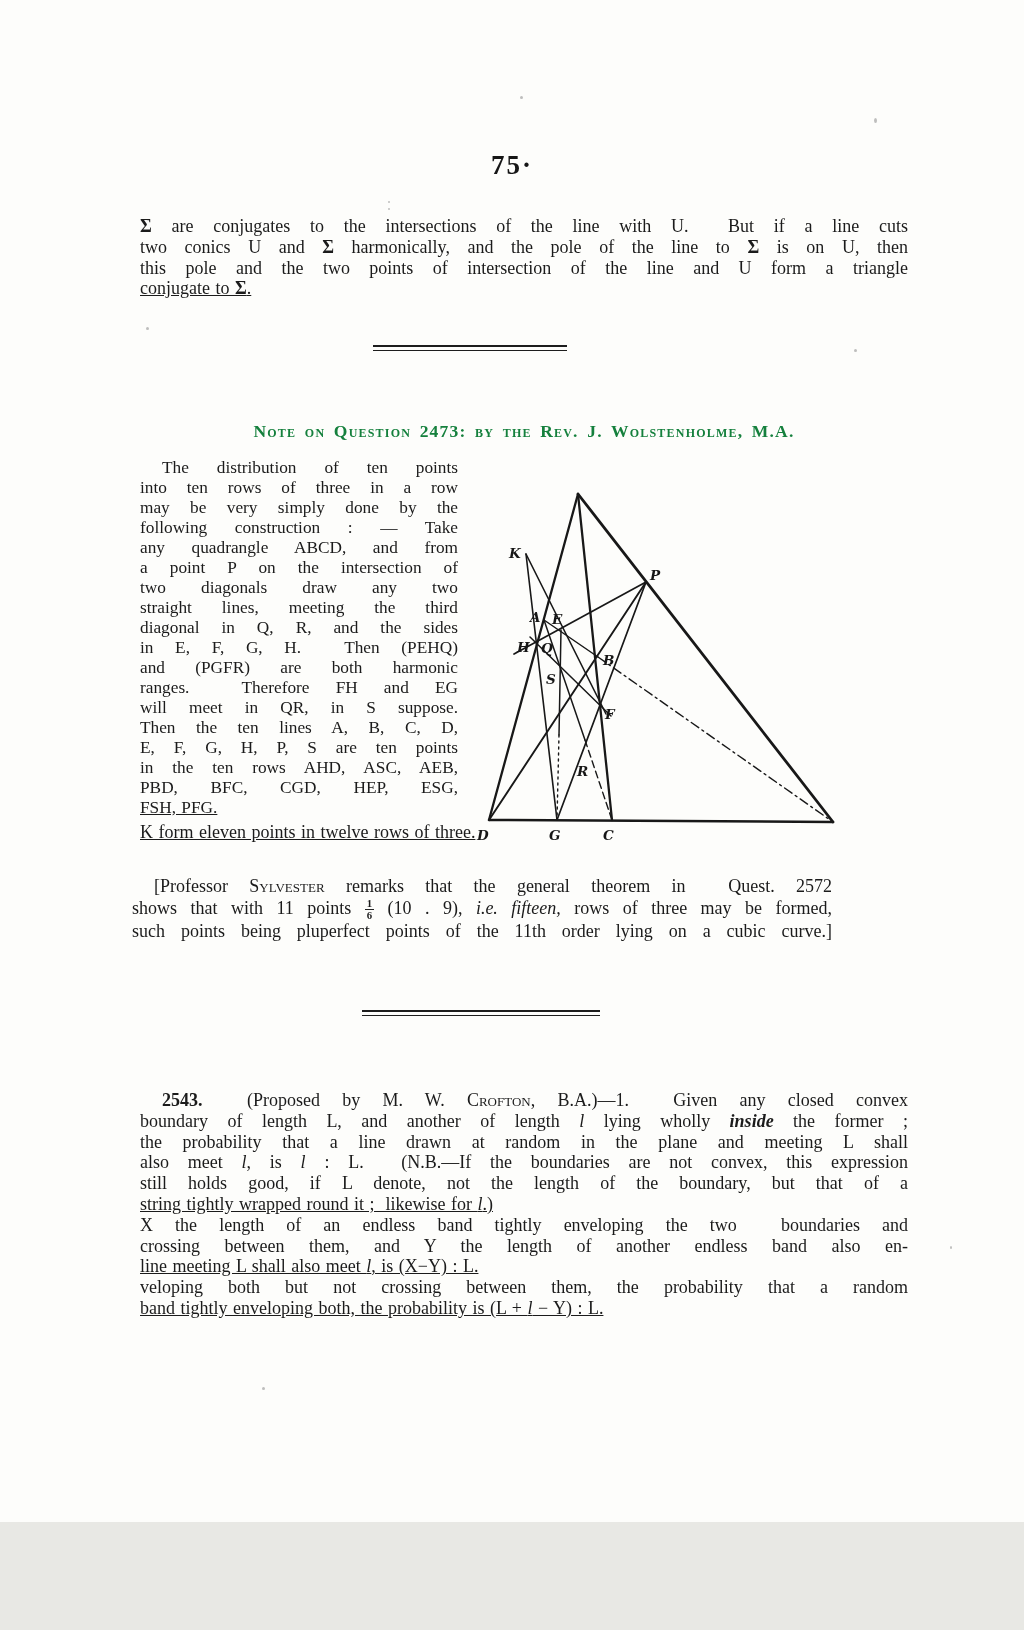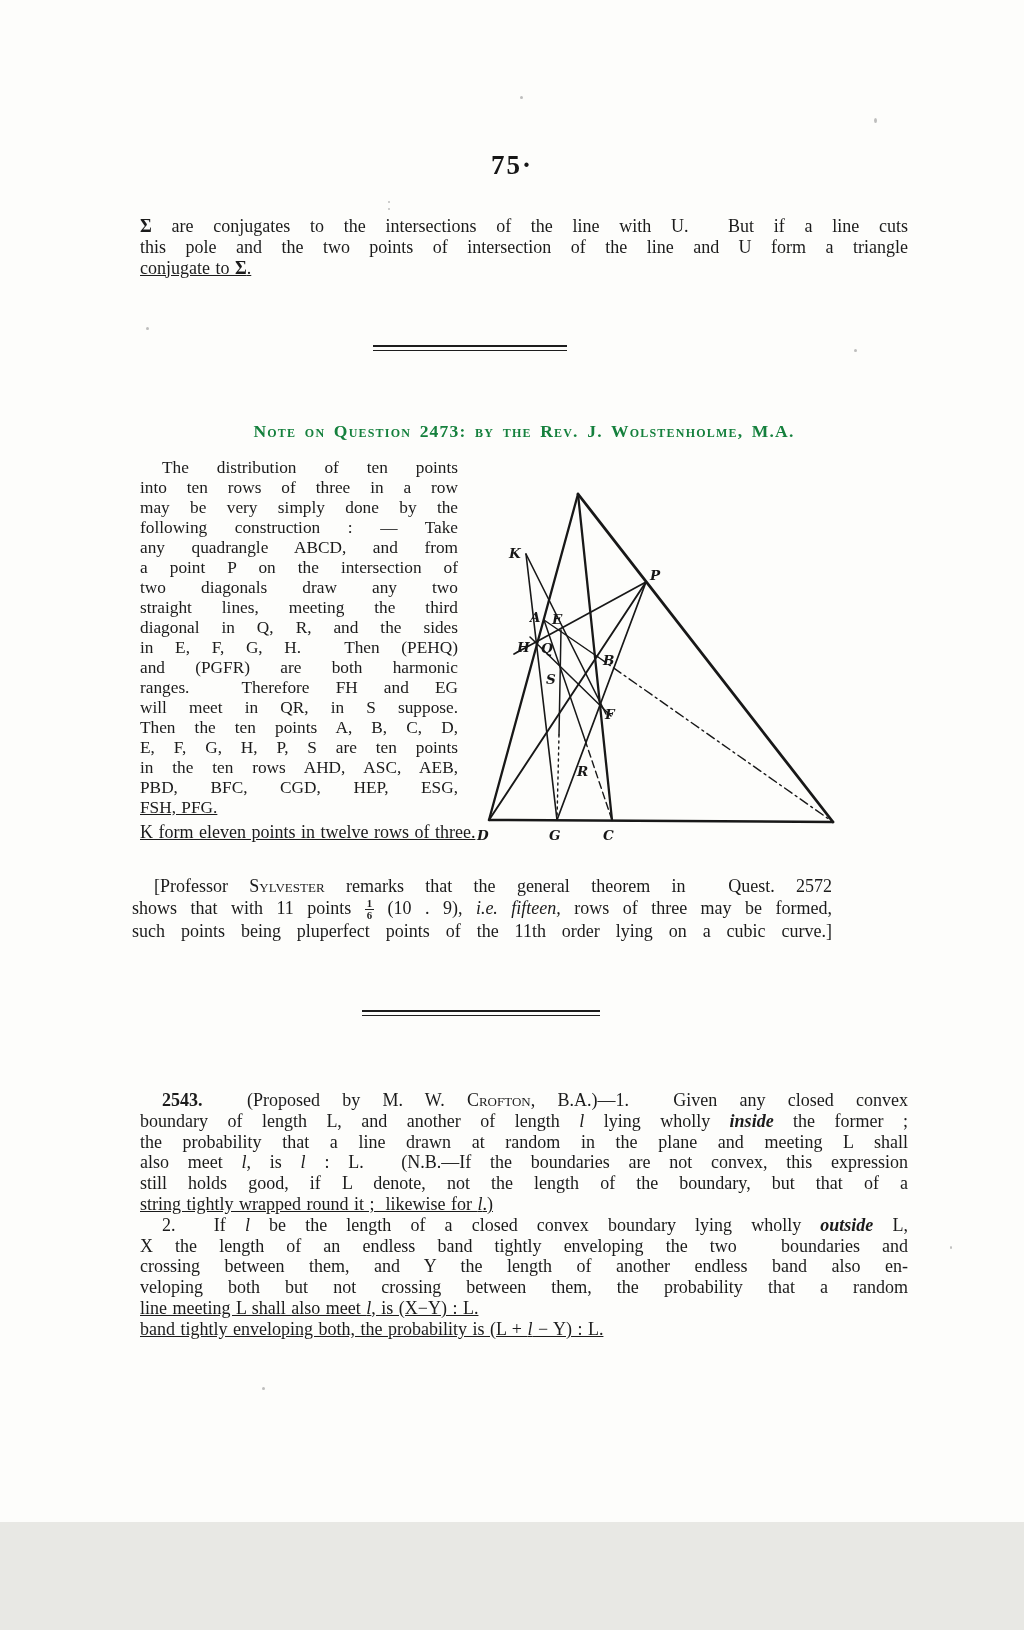--- a/index.html
+++ b/index.html
@@ -41,20 +41,21 @@
 </style>
 </head>
 <body>
 
 <div class="page">
 
   <div class="abs pageno" style="top:150px; left:0;">75·</div>
 
   <div class="abs bodyblock" style="top:216px;">
     <div class="line"><b>Σ</b> are conjugates to the intersections of the line with U.&nbsp; But if a line cuts</div>
+    <div class="line">two conics U and <b>Σ</b> harmonically, and the pole of the line to <b>Σ</b> is on U, then</div>
     <div class="line">this pole and the two points of intersection of the line and U form a triangle</div>
     <div class="line short">conjugate to <b>Σ</b>.</div>
   </div>
 
   <div class="abs rule" style="top:345px; left:373px; width:194px;">
     <div class="r1"></div>
     <div class="r2"></div>
   </div>
 
   <div class="abs heading" style="top:421px;">Note on Question 2473: by the Rev. J. Wolstenholme, M.A.</div>
@@ -66,21 +67,21 @@
     <div class="line">following construction : — Take</div>
     <div class="line">any quadrangle ABCD, and from</div>
     <div class="line">a point P on the intersection of</div>
     <div class="line">two diagonals draw any two</div>
     <div class="line">straight lines, meeting the third</div>
     <div class="line">diagonal in Q, R, and the sides</div>
     <div class="line">in E, F, G, H.&nbsp; Then (PEHQ)</div>
     <div class="line">and (PGFR) are both harmonic</div>
     <div class="line">ranges.&nbsp; Therefore FH and EG</div>
     <div class="line">will meet in QR, in S suppose.</div>
-    <div class="line">Then the ten points A, B, C, D,</div>
+    <div class="line">Then the ten lines A, B, C, D,</div>
     <div class="line">E, F, G, H, P, S are ten points</div>
     <div class="line">in the ten rows AHD, ASC, AEB,</div>
     <div class="line">PBD, BFC, CGD, HEP, ESG,</div>
     <div class="line short">FSH, PFG.</div>
   </div>
 
   <svg id="fig-svg" class="abs" style="top:480px; left:460px;" width="400" height="370" viewBox="460 480 400 370">
       <line x1="489" y1="820" x2="578" y2="494" stroke="#181818" stroke-width="2.3" stroke-linecap="round"></line>
       <line x1="612" y1="820" x2="578" y2="494" stroke="#181818" stroke-width="2.3" stroke-linecap="round"></line>
       <line x1="578" y1="494" x2="833" y2="822" stroke="#181818" stroke-width="2.8" stroke-linecap="round"></line>
@@ -127,25 +128,24 @@
     <div class="r2"></div>
   </div>
 
   <div class="abs bodyblock q2543" style="top:1090px;">
     <div class="line ind"><b>2543.</b>&nbsp; (Proposed by M. W. <span class="sc">Crofton</span>, B.A.)—1.&nbsp; Given any closed convex</div>
     <div class="line">boundary of length L, and another of length <i>l</i> lying wholly <b><i>inside</i></b> the former ;</div>
     <div class="line">the probability that a line drawn at random in the plane and meeting L shall</div>
     <div class="line">also meet <i>l</i>, is <i>l</i> : L.&nbsp; (N.B.—If the boundaries are not convex, this expression</div>
     <div class="line">still holds good, if L denote, not the length of the boundary, but that of a</div>
     <div class="line short">string tightly wrapped round it ;&nbsp; likewise for <i>l</i>.)</div>
-    <div class="line ind">2.&nbsp; If <i>l</i> be the length of a closed convex boundary lying wholly <b><i>outside</i></b> L,</div>
     <div class="line">X the length of an endless band tightly enveloping the two&nbsp; boundaries and</div>
     <div class="line">crossing between them, and Y the length of another endless band also en-</div>
+    <div class="line short">line meeting L shall also meet <i>l</i>, is (X−Y) : L.</div>
     <div class="line">veloping both but not crossing between them, the probability that a random</div>
-    <div class="line short">line meeting L shall also meet <i>l</i>, is (X−Y) : L.</div>
     <div class="line short">band tightly enveloping both, the probability is (L + <i>l</i> − Y) : L.</div>
   </div>
 
   <div class="abs wm-pre" style="top:1574px; left:658px;">Digitized by</div>
   <div class="abs wm-logo" style="top:1556px; left:741px;">Google</div>
 
   <div class="speck" style="left:388px; top:201px; width:2px; height:2px;"></div>
   <div class="speck" style="left:388px; top:208px; width:2px; height:2px;"></div>
   <div class="speck" style="left:520px; top:96px;  width:3px; height:3px;"></div>
   <div class="speck" style="left:874px; top:118px; width:3px; height:5px;"></div>

